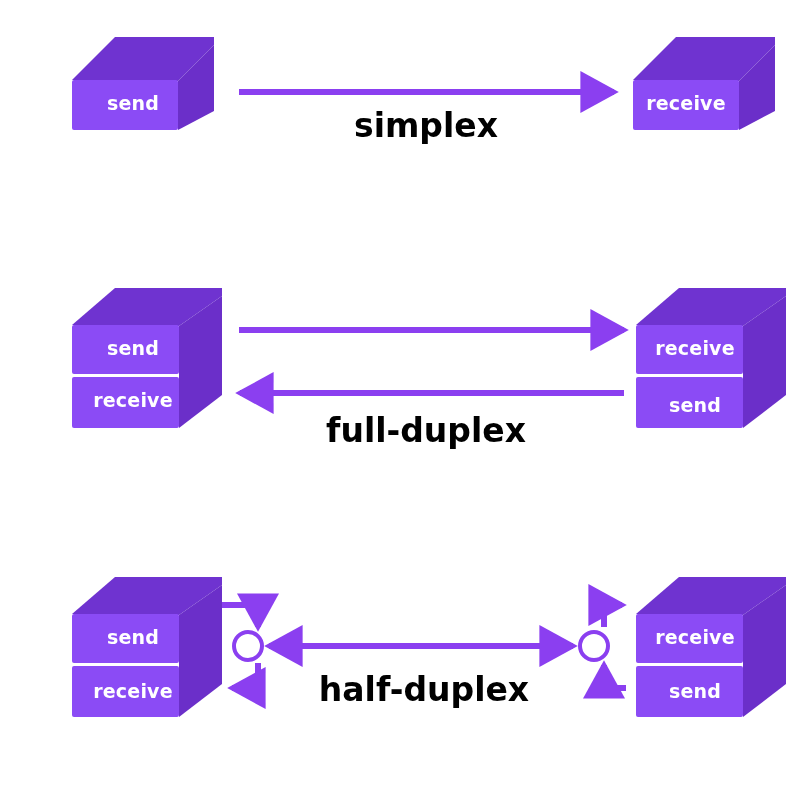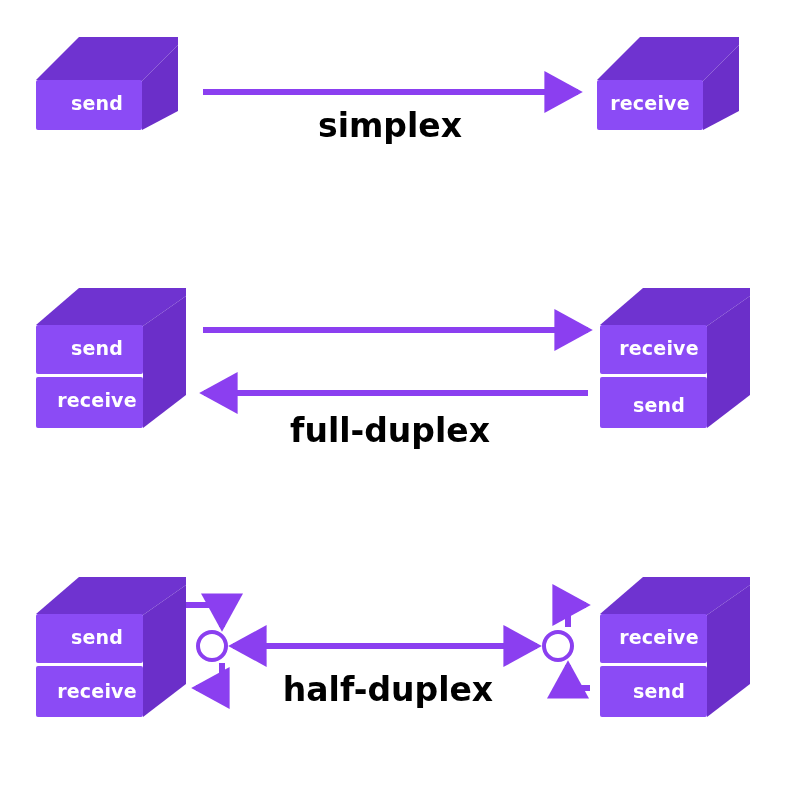--- a/index.html
+++ b/index.html
@@ -14,20 +14,21 @@
     font-family: "DejaVu Sans", "Liberation Sans", sans-serif;
     position: relative;
     overflow: hidden;
   }
   #diagram-root {
     position: absolute;
     left: 0;
     top: 0;
     width: 688px;
     height: 800px;
+    padding-left: 36px;
   }
   svg.diagram-svg {
     display: block;
     width: 800px;
     height: 800px;
   }
   .box-label {
     font-family: "DejaVu Sans", "Liberation Sans", sans-serif;
     font-weight: bold;
     font-size: 19px;

